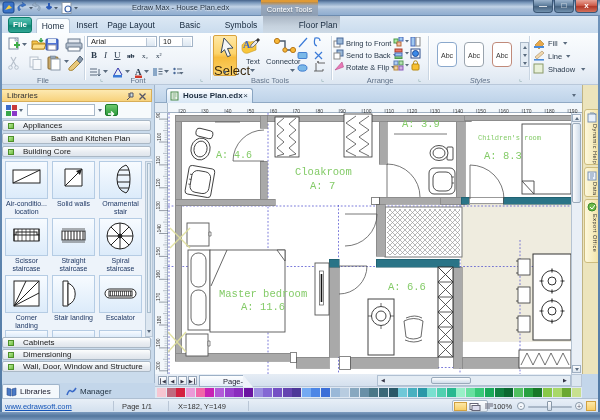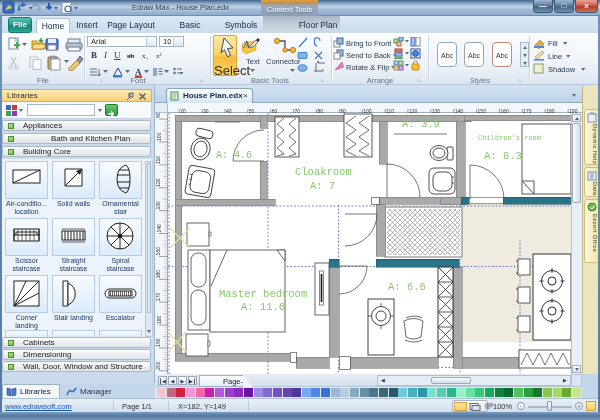--- a/index.html
+++ b/index.html
@@ -162,21 +162,21 @@
         <rect x="3" y="3" width="9" height="11" fill="#fff" stroke="#8a98a8"></rect>
         <path d="M16 4l2.5 3l2.5-3z" fill="#5a6b7e"></path>
       </g>
       <g transform="translate(60,19)">
         <path d="M2 12l7-7l3 3l-7 7q-3 1-4 0t1-3z" fill="#e8c87a" stroke="#a8883a"></path>
         <path d="M9 5l3-4l3 3l-3 4z" fill="#8898aa" stroke="#5a6a7c"></path>
       </g>
     </svg>
 
     <div class="combo" style="left:87px;top:3px;width:70px;">Arial<span class="cb"></span></div>
-    <div class="combo" style="left:159px;top:3px;width:25px;">10<span class="cb"></span></div>
+    <div class="combo" style="left:159px;top:3px;width:34px;">10<span class="cb"></span></div>
     <svg class="ricon" style="left:87px;top:16px" width="100" height="34" viewBox="0 0 96 34">
       <g fill="#2a3a4c" font-size="9" font-family="Liberation Serif,serif" font-weight="bold">
         <text x="2" y="9">B</text>
           <text x="15" y="9" font-style="italic" font-weight="normal">I</text>
         <text x="25" y="9" text-decoration="underline" font-weight="normal">U</text>
         <text x="38" y="9" font-weight="bold" text-decoration="line-through" font-size="7">ab</text>
         <text x="53" y="9" font-weight="normal" font-size="7">x₂</text>
         <text x="67" y="9" font-weight="normal" font-size="7">x²</text>
       </g>
 

